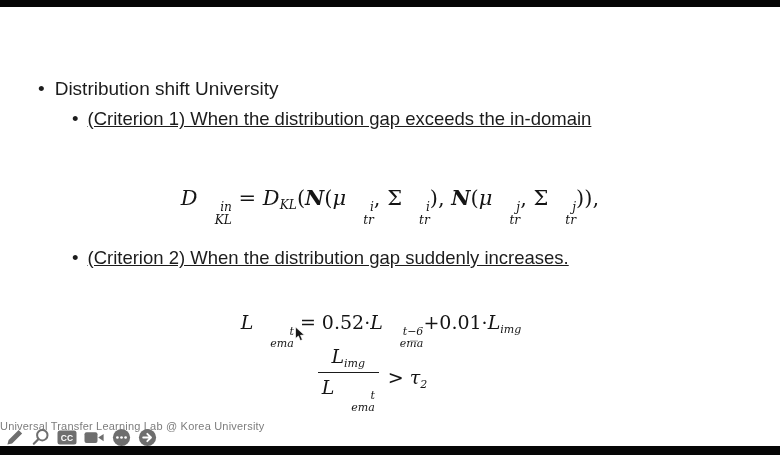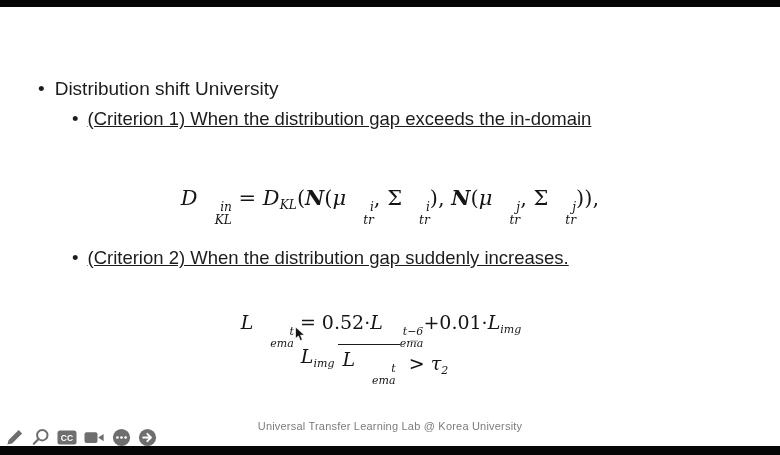--- a/index.html
+++ b/index.html
@@ -18,26 +18,26 @@
 
   .math { position:absolute; text-align:center; font-family:"DejaVu Serif", serif;
           color:#151515; white-space:pre; line-height:1.35; }
   .math .itl { font-style:italic; }
   .math .rm  { font-style:normal; }
   .math .cal { font-style:italic; font-weight:600; }
   .math .ss  { display:inline-flex; flex-direction:column; align-items:flex-end;
                font-size:0.58em; line-height:1.08; vertical-align:-0.52em;
                font-style:italic; margin-left:17px; white-space:pre; }
   .math .sb  { font-size:0.58em; font-style:italic; vertical-align:-0.32em; line-height:1; }
-  .math .frac { display:inline-flex; flex-direction:row; vertical-align:middle;
+  .math .frac { display:inline-flex; flex-direction:column; vertical-align:middle;
                 text-align:center; margin:0 3px; }
   .math .num { display:block; padding:0 4px 2px; }
   .math .den { display:block; border-top:1.6px solid #1b1b1b; padding:2px 4px 0; }
 
-  .footer { position:absolute; left:0; top:420px; width:780px; text-align:center;
+  .footer { position:absolute; left:0; top:420px; width:780px; 
             font-size:11px; color:#7d7d7d; letter-spacing:0.2px; }
 
   .toolbar { position:absolute; left:5px; top:427px; height:20px;
              display:flex; align-items:center; gap:7px; }
   .toolbar .ic { display:inline-flex; align-items:flex-end; justify-content:center; cursor:pointer; }
 
   .cursor { position:absolute; left:294px; top:326px; }
   .stray  { position:absolute; left:410px; top:340px; width:8px; height:2px;
             background:#bdbdbd; opacity:0.8; }
   .logo   { position:absolute; left:726px; top:388px; }

